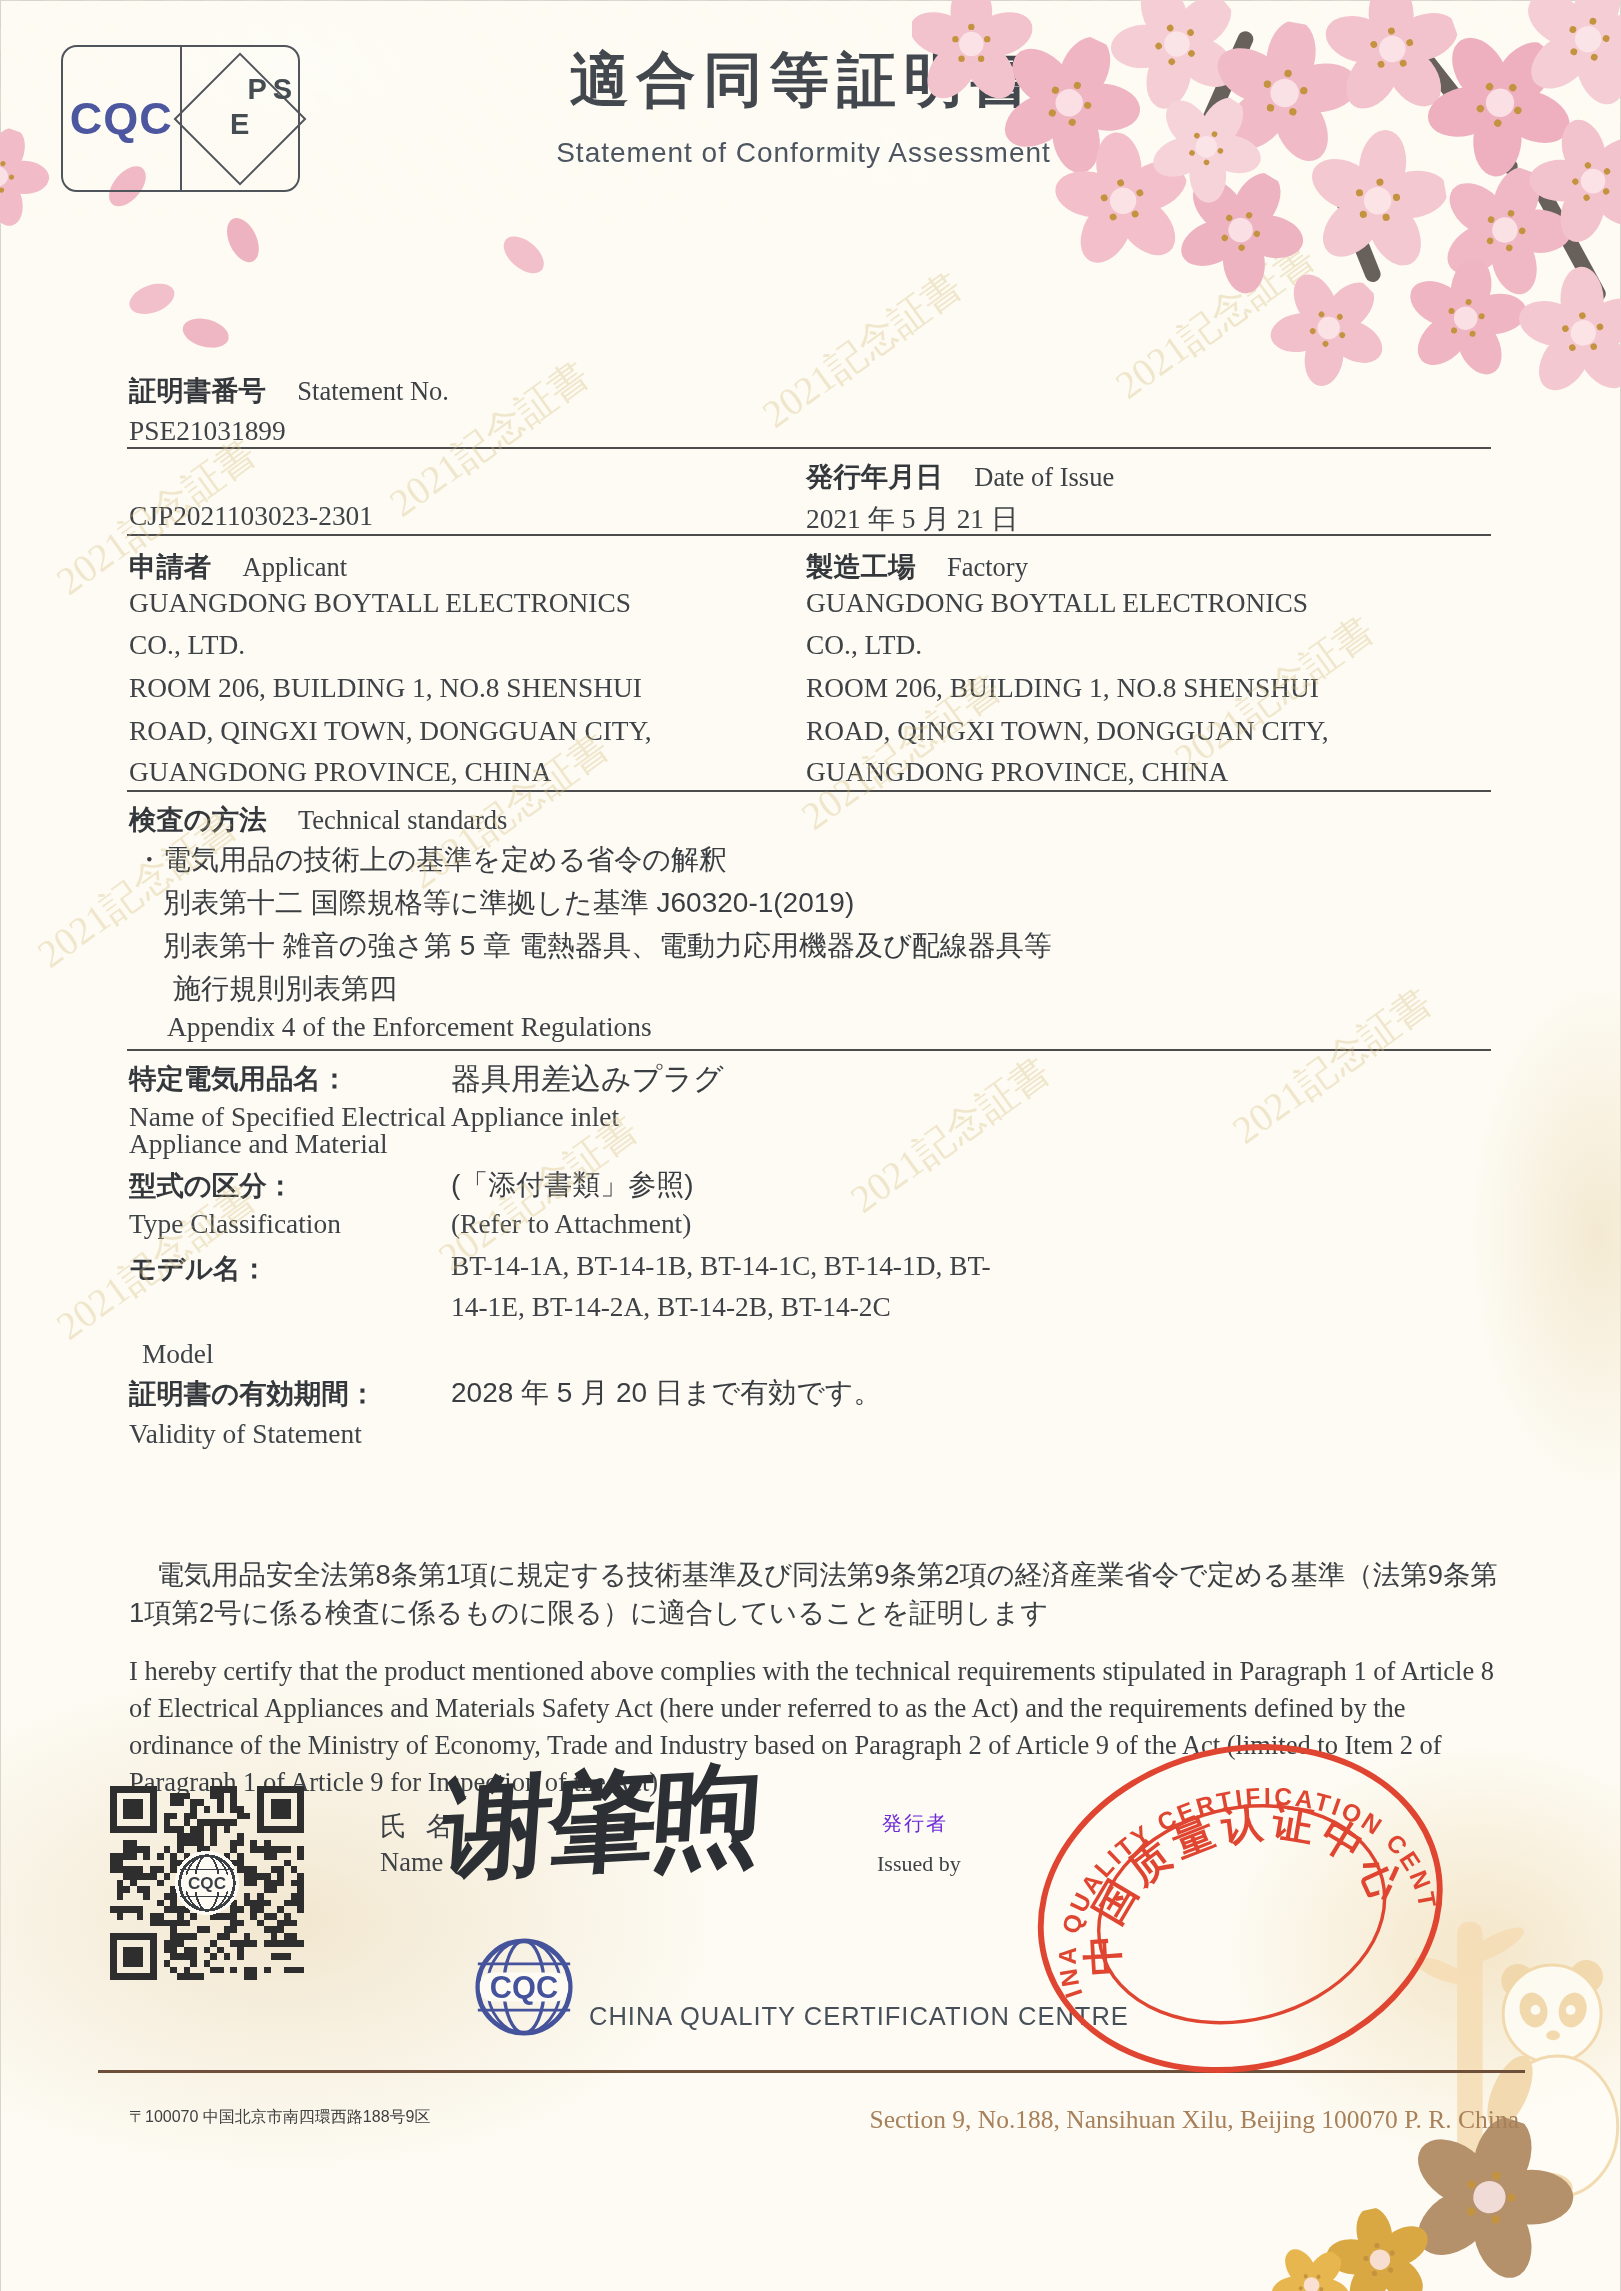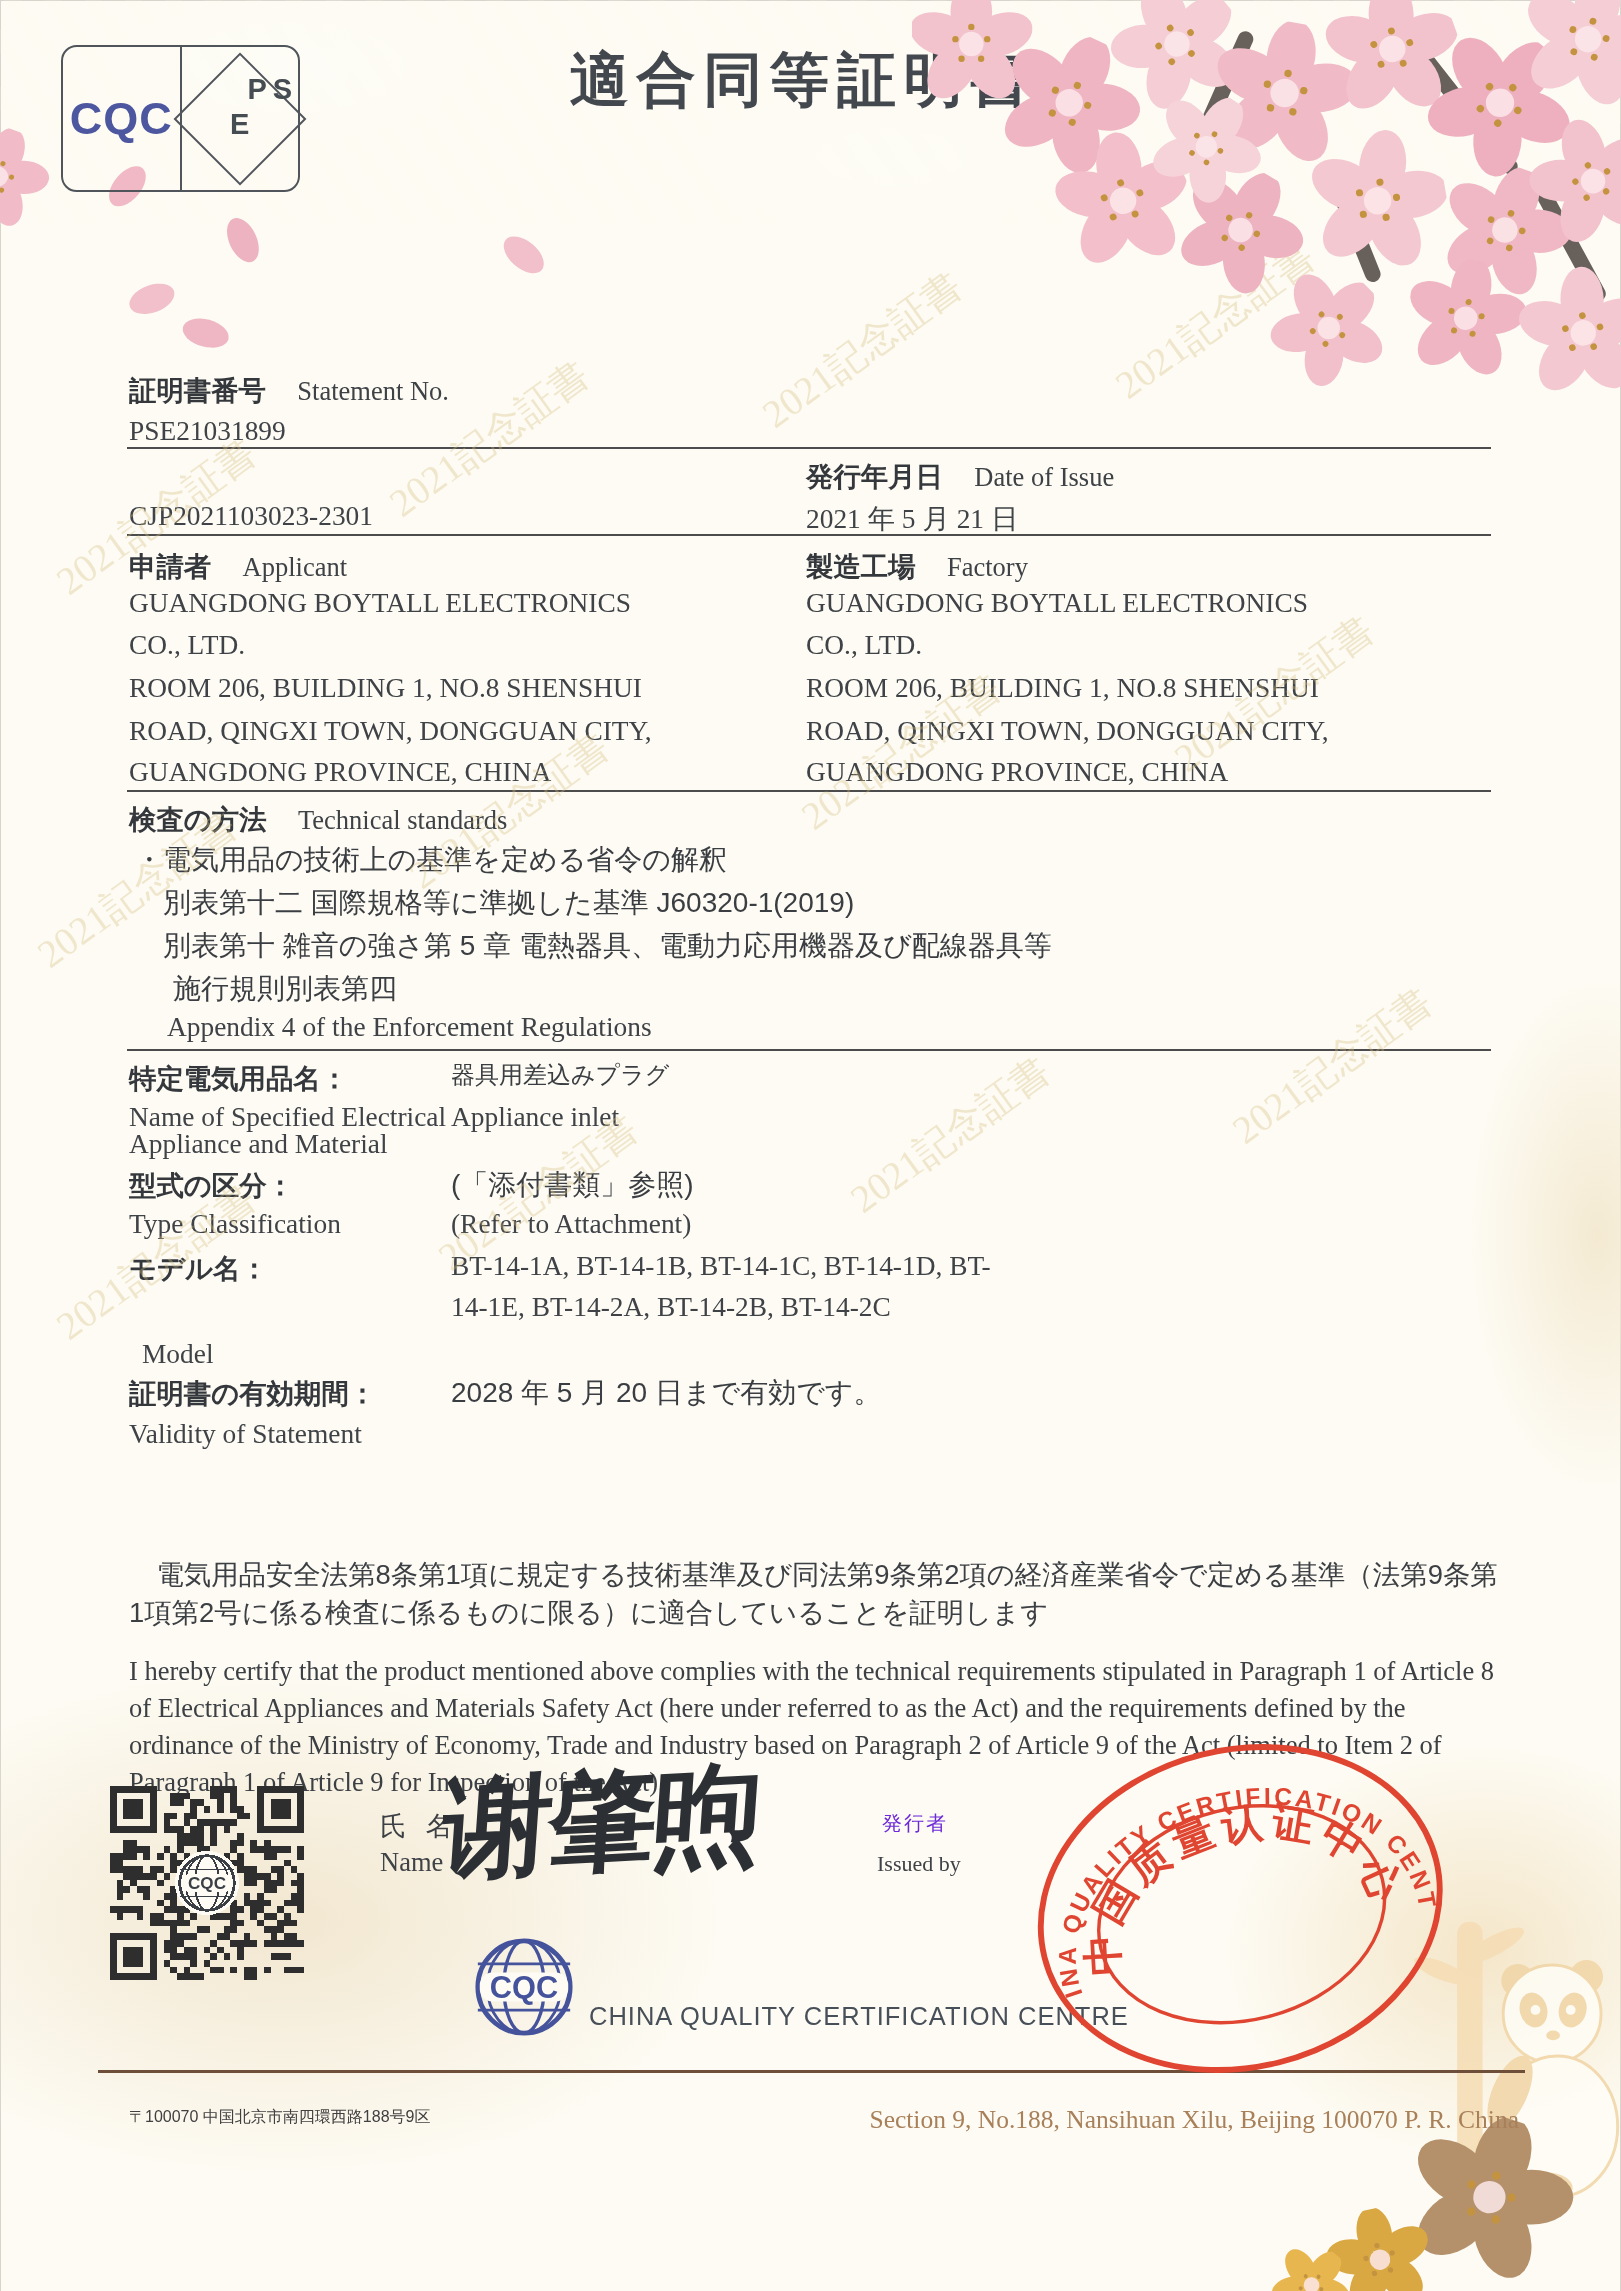--- a/index.html
+++ b/index.html
@@ -103,20 +103,21 @@
   <div class="band"></div>
   <div class="logo-box">
     <div class="logo-cqc">CQC</div>
     <div class="logo-pse">
       <div class="diamond"></div>
       <div class="pse-row"><span>P</span><span>S</span></div>
       <div class="pse-e">E</div>
     </div>
   </div>
   <div class="title">適合同等証明書</div>
+  <div class="subtitle">Statement of Conformity Assessment</div>
 
   <svg class="abs z5" style="left:912px;top:0;pointer-events:none" width="710" height="421" viewBox="0 0 724 430">
     <g stroke="#57504b" stroke-width="16" stroke-linecap="round" opacity=".9">
       <line x1="500" y1="30" x2="610" y2="170"></line>
         <line x1="340" y1="40" x2="300" y2="130"></line>
       <line x1="640" y1="190" x2="700" y2="300"></line>
         <line x1="430" y1="180" x2="470" y2="280"></line>
     </g>
     <g>
       <use href="#flower" x="-50" y="-50" width="100" height="100" transform="translate(60,45) scale(1.25)" color="#f3c3cd"></use>
@@ -188,21 +189,21 @@
     <span class="en-label">Technical standards</span>
   </div>
   <div class="abs jp-value" style="left:135px;top:841px">・電気用品の技術上の基準を定める省令の解釈</div>
   <div class="abs jp-value" style="left:163px;top:884px">別表第十二 国際規格等に準拠した基準 J60320-1(2019)</div>
   <div class="abs jp-value" style="left:163px;top:927px">別表第十 雑音の強さ第 5 章 電熱器具、電動力応用機器及び配線器具等</div>
   <div class="abs jp-value" style="left:173px;top:970px">施行規則別表第四</div>
   <div class="abs value" style="left:167px;top:1012px">Appendix 4 of the Enforcement Regulations</div>
   <div class="rule" style="top:1049px"></div>
 
   <div class="abs jp-label" style="left:129px;top:1061px">特定電気用品名：</div>
-  <div class="abs jp-value" style="left:451px;top:1059px;font-size:24px">器具用差込みプラグ</div>
+  <div class="abs jp-value" style="left:451px;top:1059px;font-size:30px">器具用差込みプラグ</div>
   <div class="abs value" style="left:129px;top:1102px">Name of Specified Electrical</div>
   <div class="abs value" style="left:451px;top:1102px">Appliance inlet</div>
   <div class="abs value" style="left:129px;top:1129px">Appliance and Material</div>
 
   <div class="abs jp-label" style="left:129px;top:1168px">型式の区分：</div>
   <div class="abs jp-value" style="left:451px;top:1166px">(「添付書類」参照)</div>
   <div class="abs value" style="left:129px;top:1209px">Type Classification</div>
   <div class="abs value" style="left:451px;top:1209px">(Refer to Attachment)</div>
 
   <div class="abs jp-label" style="left:129px;top:1251px">モデル名：</div>

